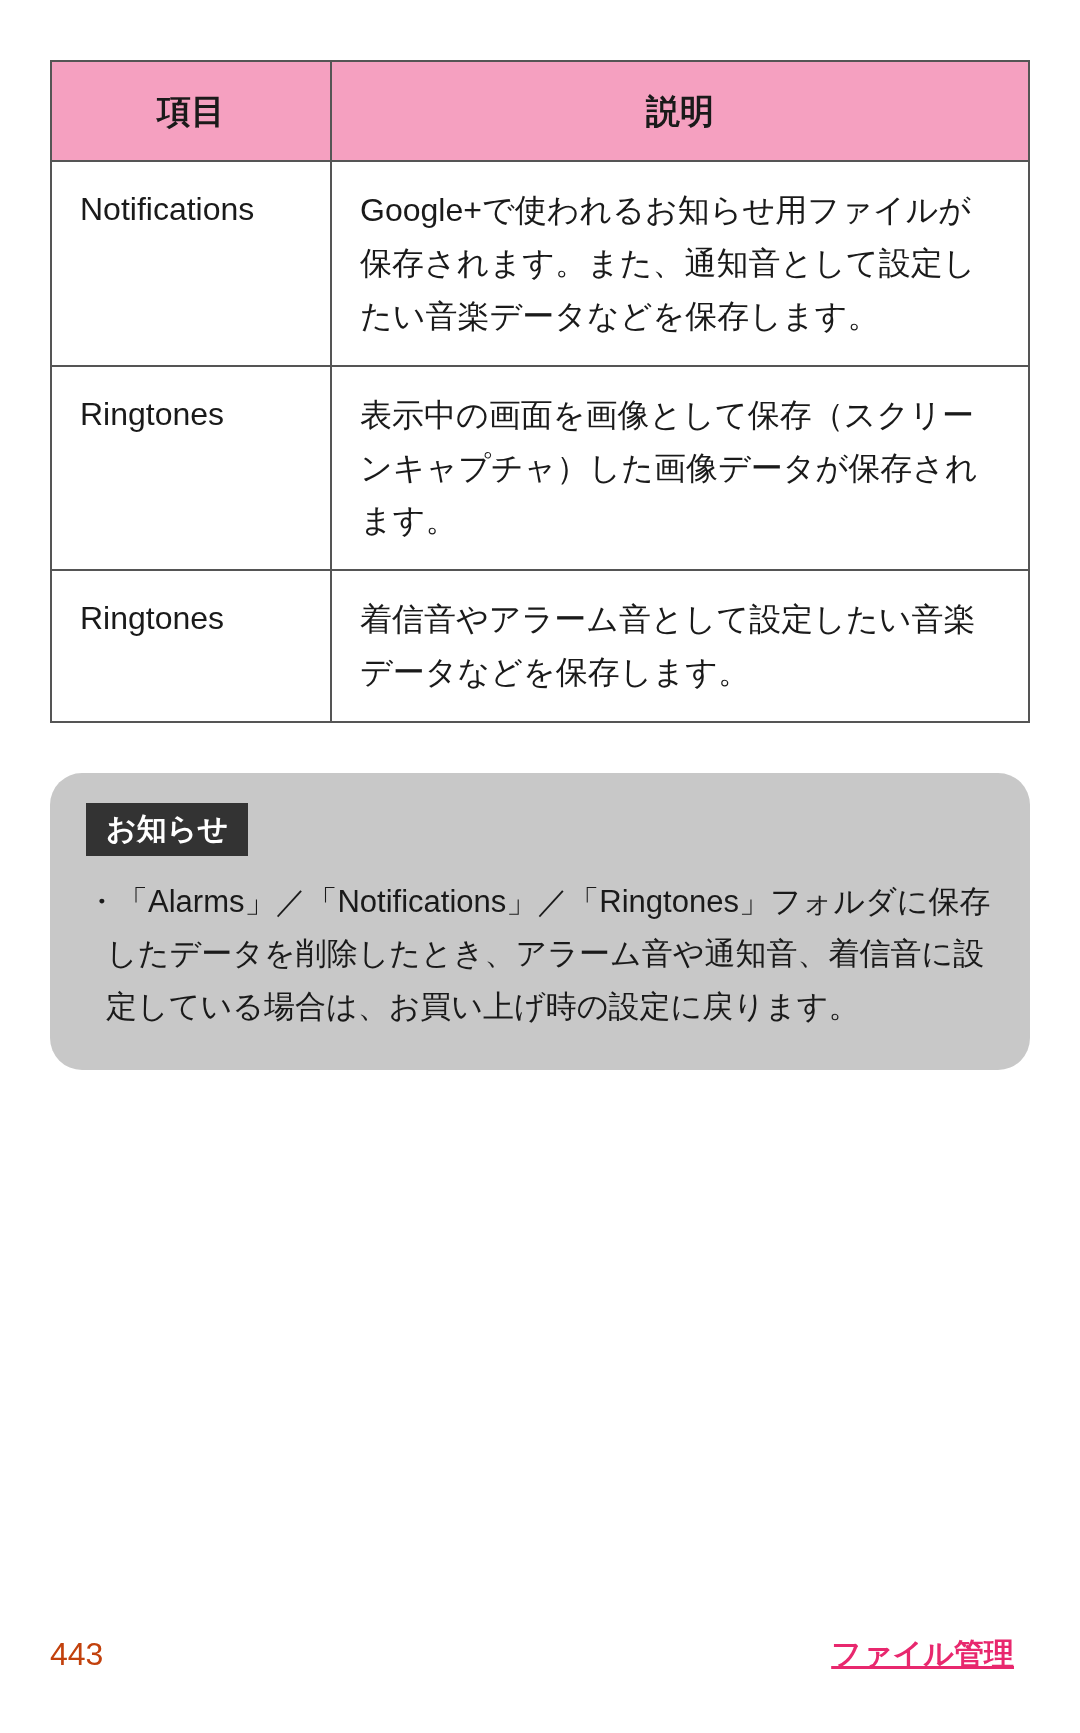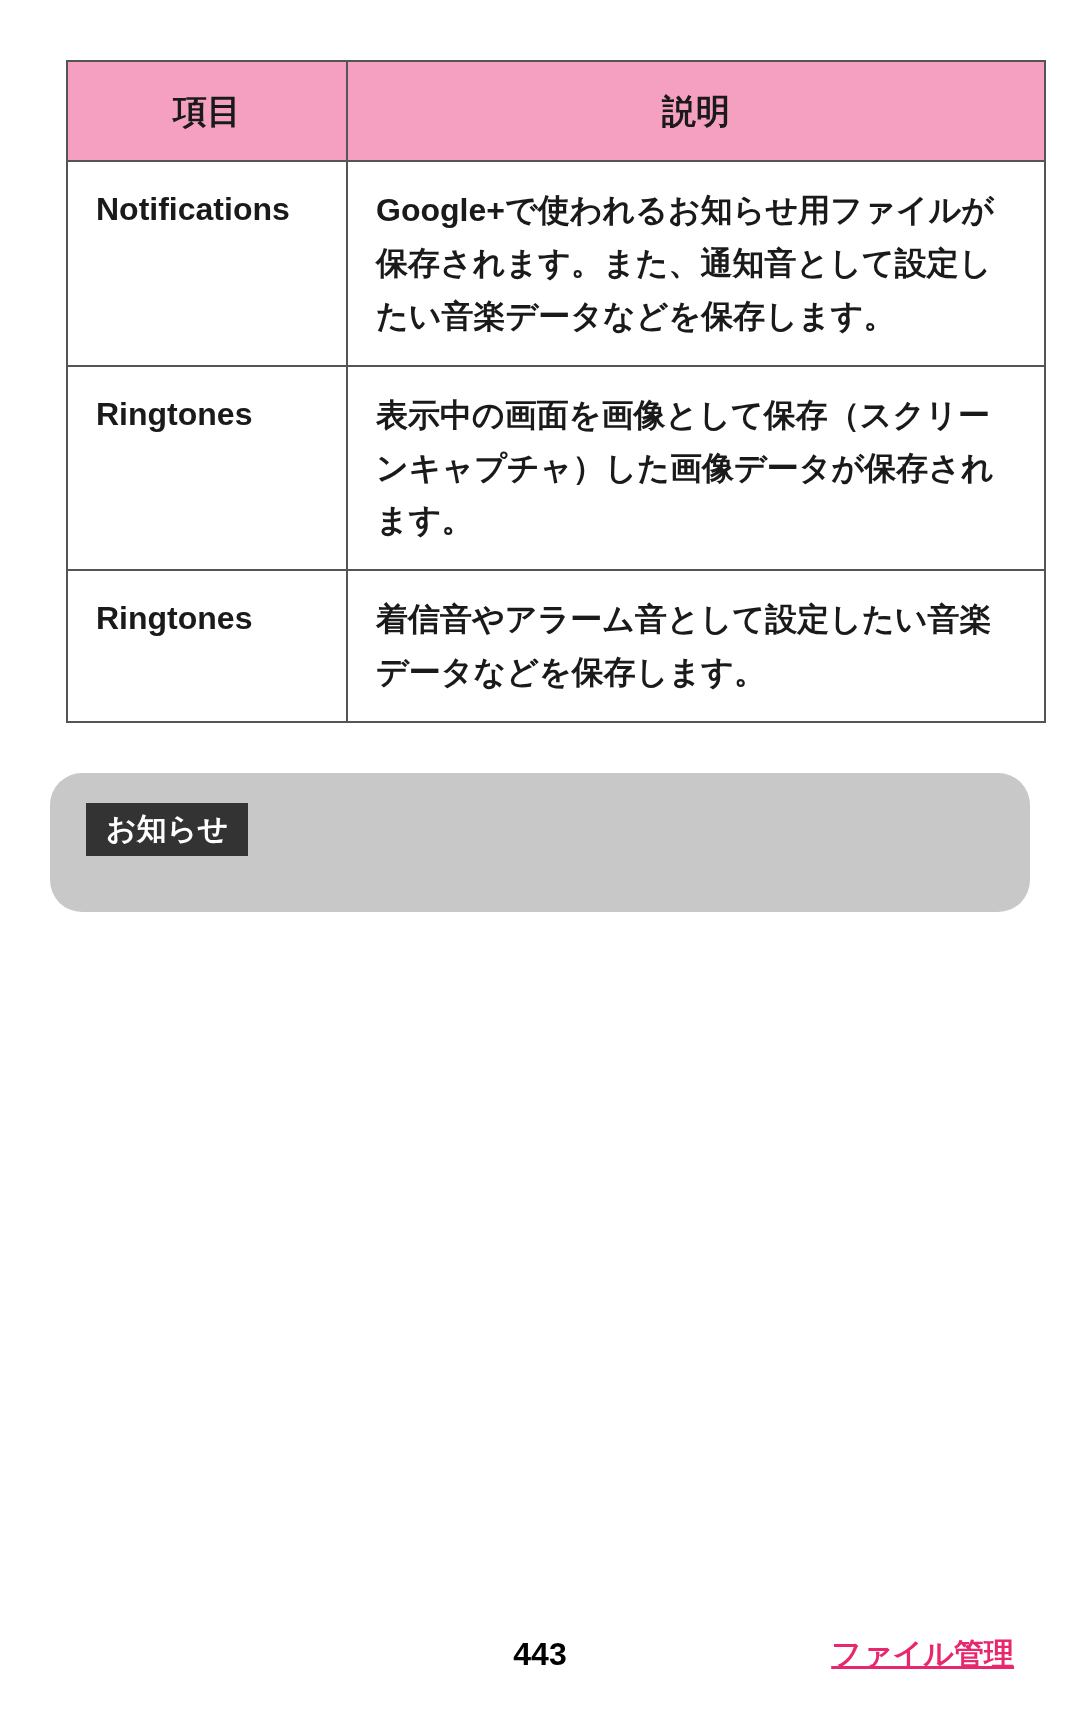--- a/index.html
+++ b/index.html
@@ -20,30 +20,28 @@
       flex-direction: column;
       align-items: stretch;
     }
 
     
     .main-table {
       width: 100%;
       border-collapse: collapse;
       border: 2px solid #555;
       margin-bottom: 50px;
-      margin-left: 16px;
     }
 
     .main-table th,
     .main-table td {
       border: 2px solid #555;
       padding: 22px 28px;
       vertical-align: top;
       line-height: 1.6;
-      font-weight: bold;
     }
 
     .main-table thead tr th {
       background-color: #f5a0c0;
       text-align: center;
       font-weight: bold;
       font-size: 34px;
     }
 
     .main-table thead tr th:first-child {
@@ -91,24 +89,22 @@
       margin-top: auto;
       padding-top: 40px;
       display: flex;
       justify-content: center;
       align-items: center;
       position: relative;
     }
 
     .footer-page-number {
       font-size: 32px;
-      color: #000000;
-      text-align: center;
+      color: #c2410c;
       flex: 1;
-      font-weight: bold;
     }
 
     .footer-section-label {
       position: absolute;
       right: 16px;
       font-size: 30px;
       color: #e8286e;
       font-weight: bold;
       text-decoration: underline;
     }
@@ -138,20 +134,21 @@
       </tr>
       <tr>
         <td>Ringtones</td>
         <td>着信音やアラーム音として設定したい音楽データなどを保存します。</td>
       </tr>
     </tbody>
 </table>
 
 <div class="notice-box">
   <div class="notice-header">お知らせ</div>
+  <div class="notice-body">・「Alarms」／「Notifications」／「Ringtones」フォルダに保存したデータを削除したとき、アラーム音や通知音、着信音に設定している場合は、お買い上げ時の設定に戻ります。</div>
 </div>
 
 <div class="spacer"></div>
 
 <div class="footer">
   <div class="footer-page-number">443</div>
   <div class="footer-section-label">ファイル管理</div>
 </div>
 
 </body></html>

